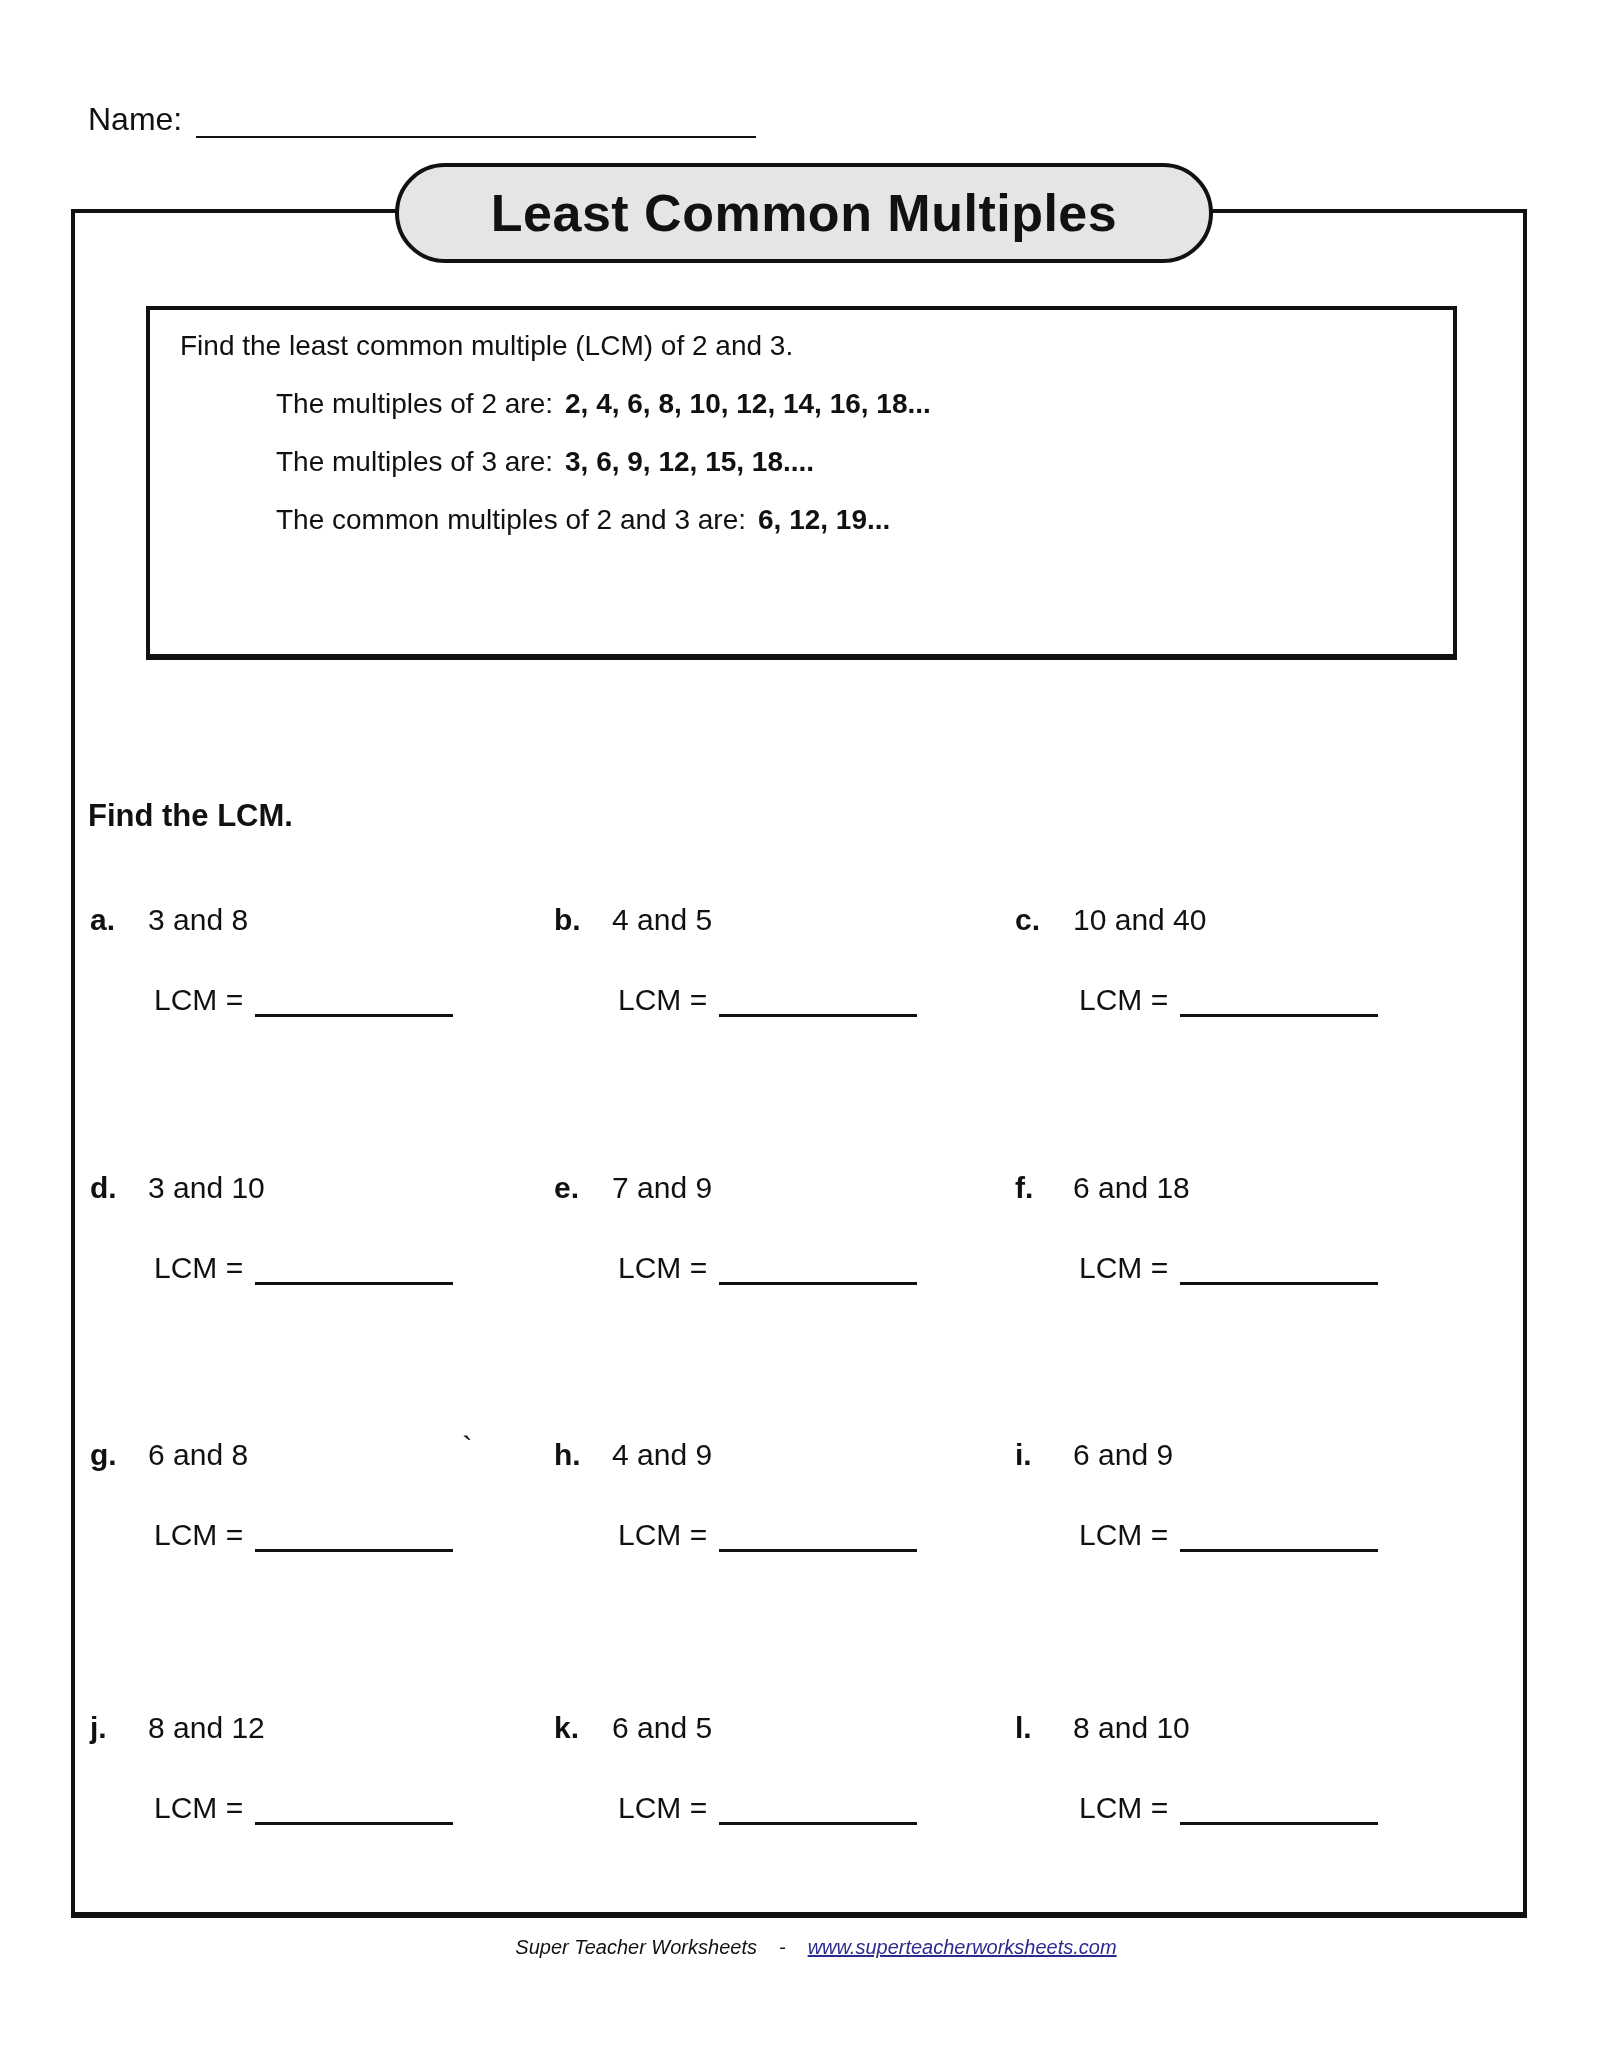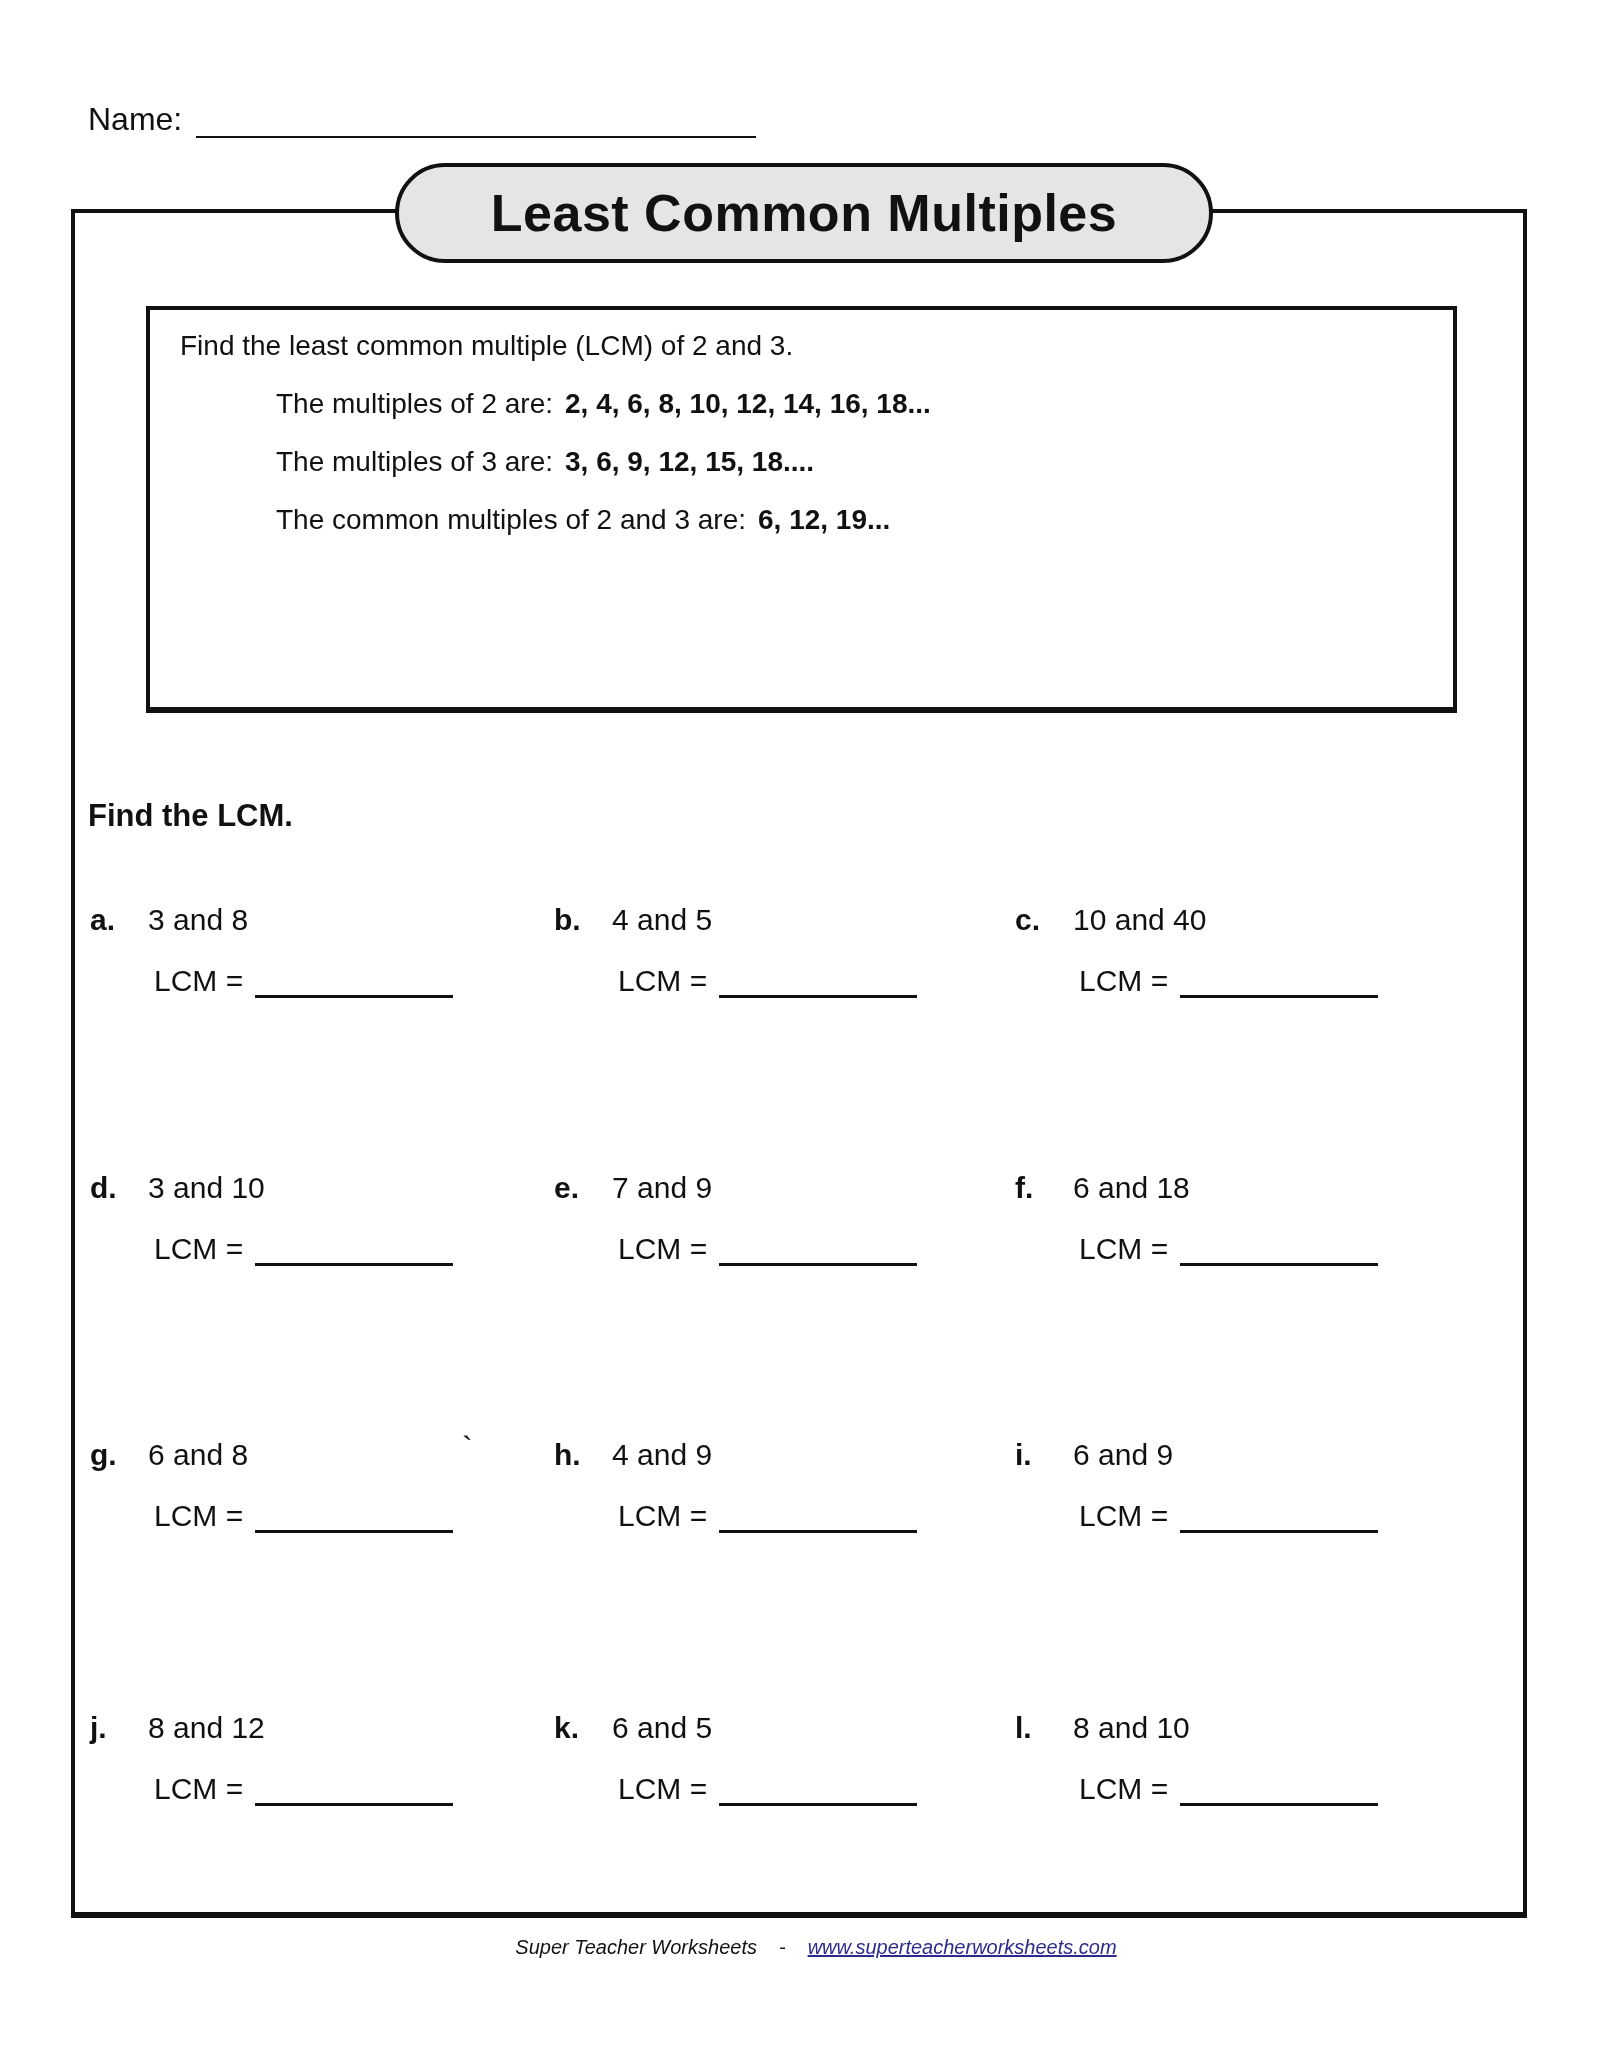--- a/index.html
+++ b/index.html
@@ -67,21 +67,21 @@
     letter-spacing: 0.5px;
     white-space: nowrap;
   }
 
   
   .example-box {
     position: absolute;
     left: 146px;
     top: 306px;
     width: 1311px;
-    height: 407px;
+    height: 354px;
     box-sizing: border-box;
     border: 4px solid var(--color-ink, #111);
     border-bottom-width: 6px;
     padding: 20px 30px 0 30px;
     font-size: 28px;
     z-index: 2;
   }
   .ex-intro { white-space: nowrap; }
   .ex-line {
     margin-left: 96px;
@@ -106,21 +106,21 @@
     font-size: 30px;
     z-index: 2;
     white-space: nowrap;
   }
   .prob-letter {
     font-weight: bold;
     display: inline-block;
     min-width: 58px;
   }
   .lcm-line {
-    margin-top: 22px;
+    margin-top: 41px;
     margin-left: 64px;
   }
   .answer-blank {
     display: inline-block;
     width: 198px;
     height: 36px;
     border-bottom: 3px solid var(--color-ink, #111);
     margin-left: 12px;
     vertical-align: bottom;
   }

